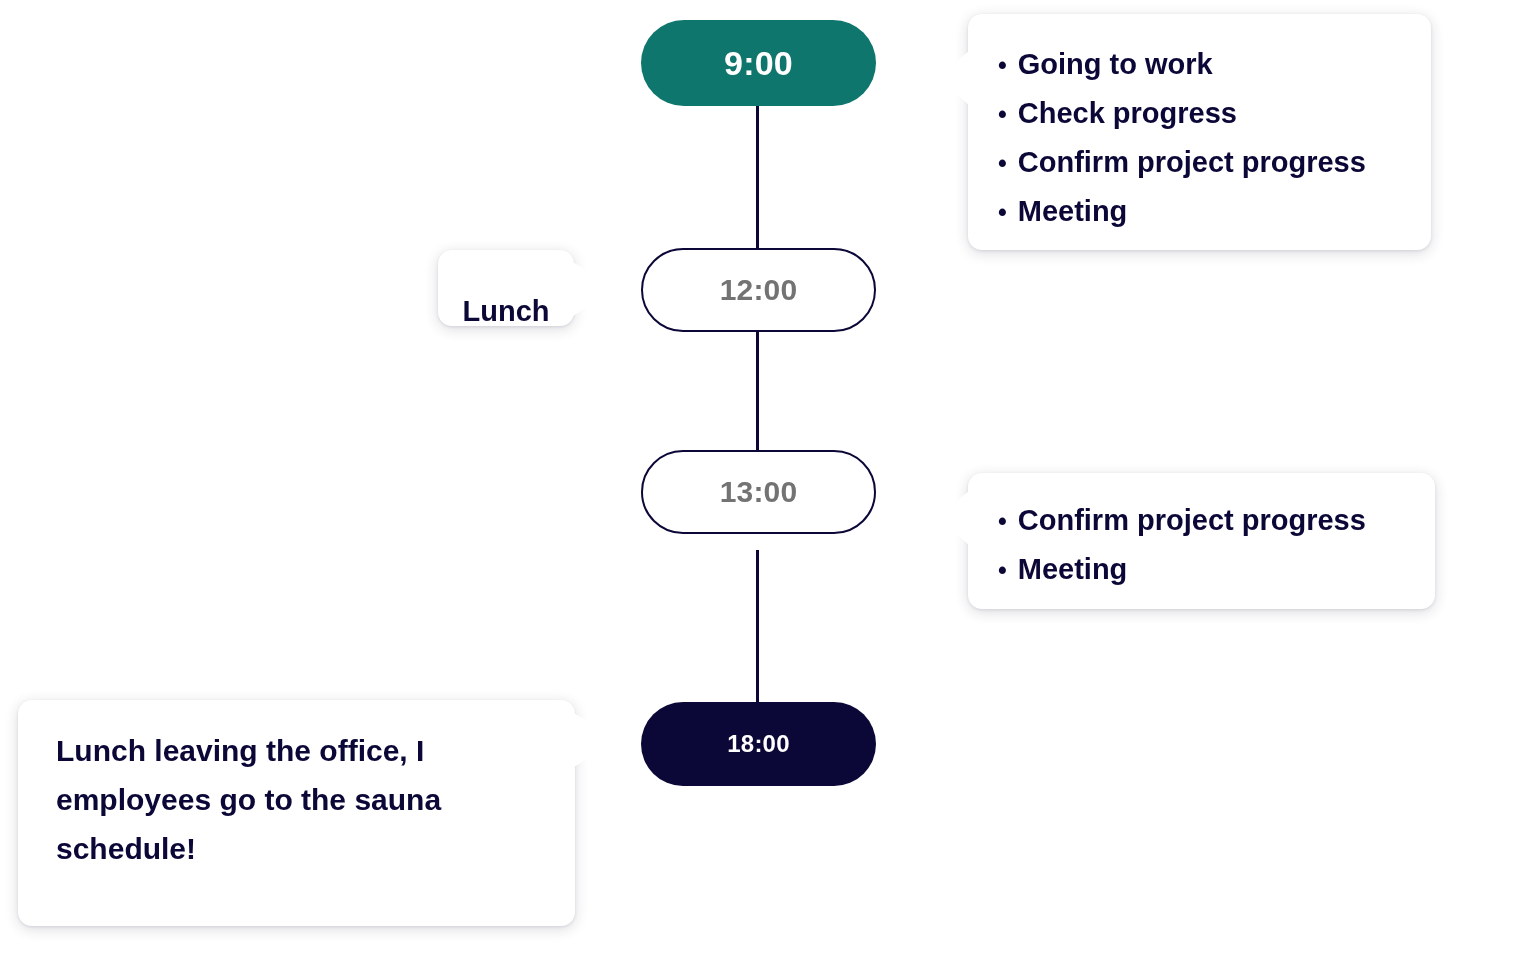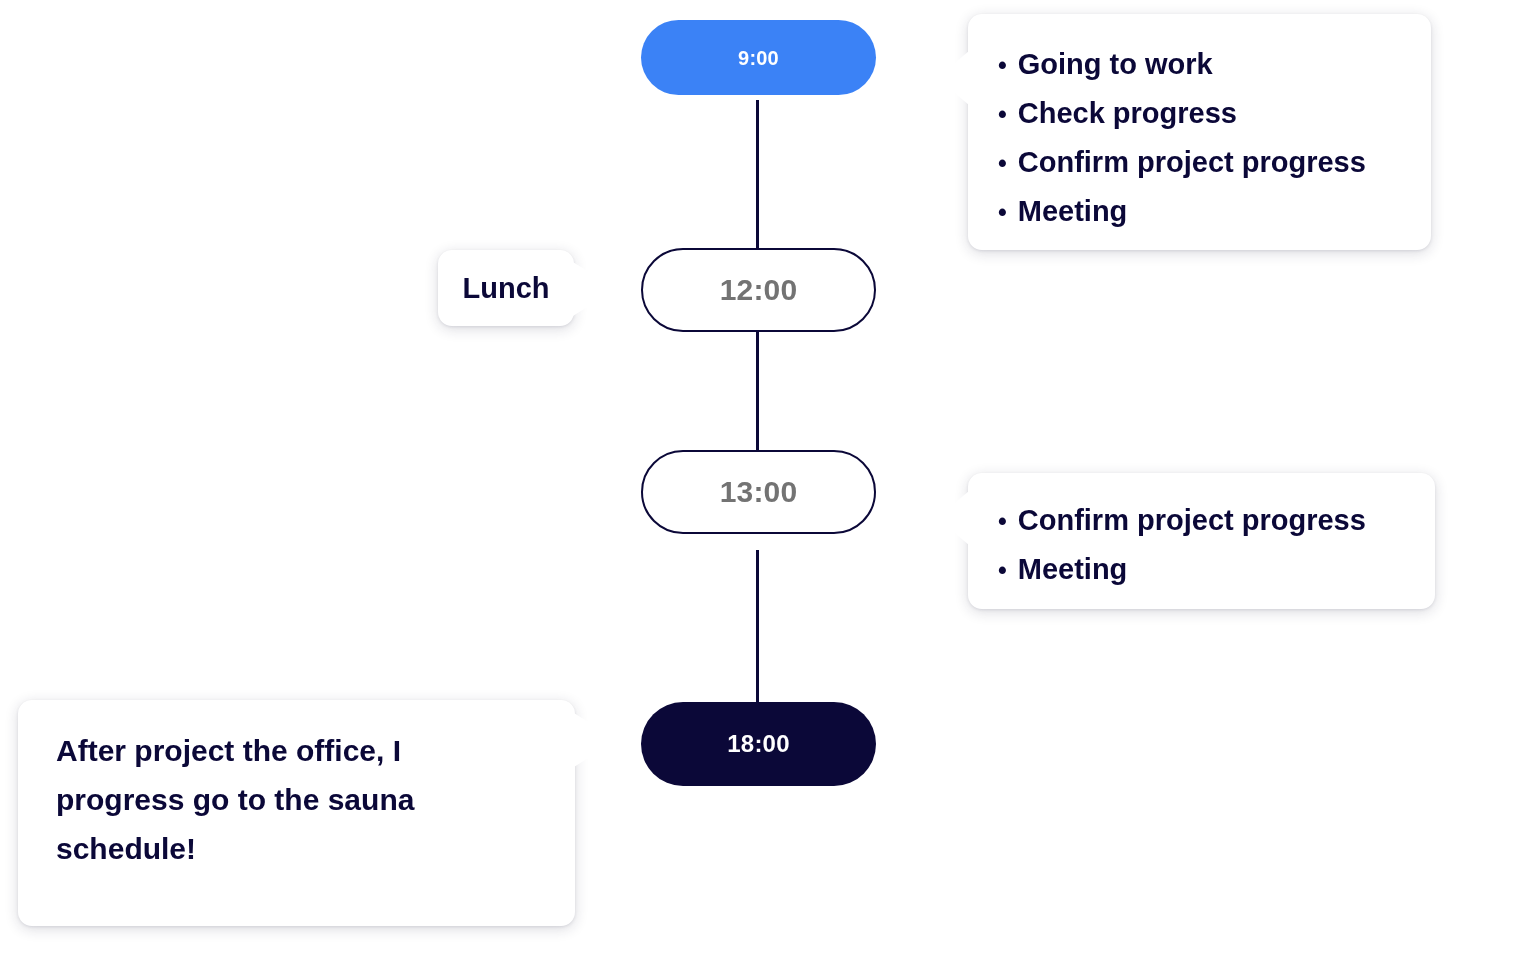--- a/index.html
+++ b/index.html
@@ -39,24 +39,24 @@
   }
   .pill-label {
     display: block;
     line-height: 1;
   }
 
   .pill.start {
     left: 641px;
     top: 20px;
     width: 235px;
-    height: 75px;
-    background: #3b82f6;
+    height: 86px;
+    background: #0f766e;
     color: #ffffff;
-    font-size: 20px;
+    font-size: 34px;
   }
   .pill.mid {
     left: 641px;
     width: 235px;
     height: 84px;
     background: #ffffff;
     color: #737373;
     border: 2.5px solid #0b0838;
     font-size: 30px;
   }
@@ -136,21 +136,21 @@
   #callout-morning.point-left::before { top: 37px; }
 
   
   #callout-lunch {
     left: 438px;
     top: 250px;
     width: 136px;
     height: 76px;
     padding: 0;
     display: flex;
-    align-items: center;
+    align-items: flex-end;
     justify-content: center;
   }
   #callout-lunch .lunch-text {
     font-size: 29px;
     line-height: 1;
   }
   #callout-lunch.point-right::after { top: 12px; }
 
   
   #callout-afternoon {
@@ -234,18 +234,18 @@
         <span>Confirm project progress</span>
       </li>
       <li>
         <span class="bullet-dot">•</span>
         <span>Meeting</span>
       </li>
     </ul>
   </div>
 
   <div class="callout point-right" id="callout-evening">
-    <p class="note-text">After project the office, I</p>
-    <p class="note-text">progress go to the sauna</p>
+    <p class="note-text">Lunch leaving the office, I</p>
+    <p class="note-text">employees go to the sauna</p>
     <p class="note-text">schedule!</p>
   </div>
 
 </div>
 
 </body></html>

